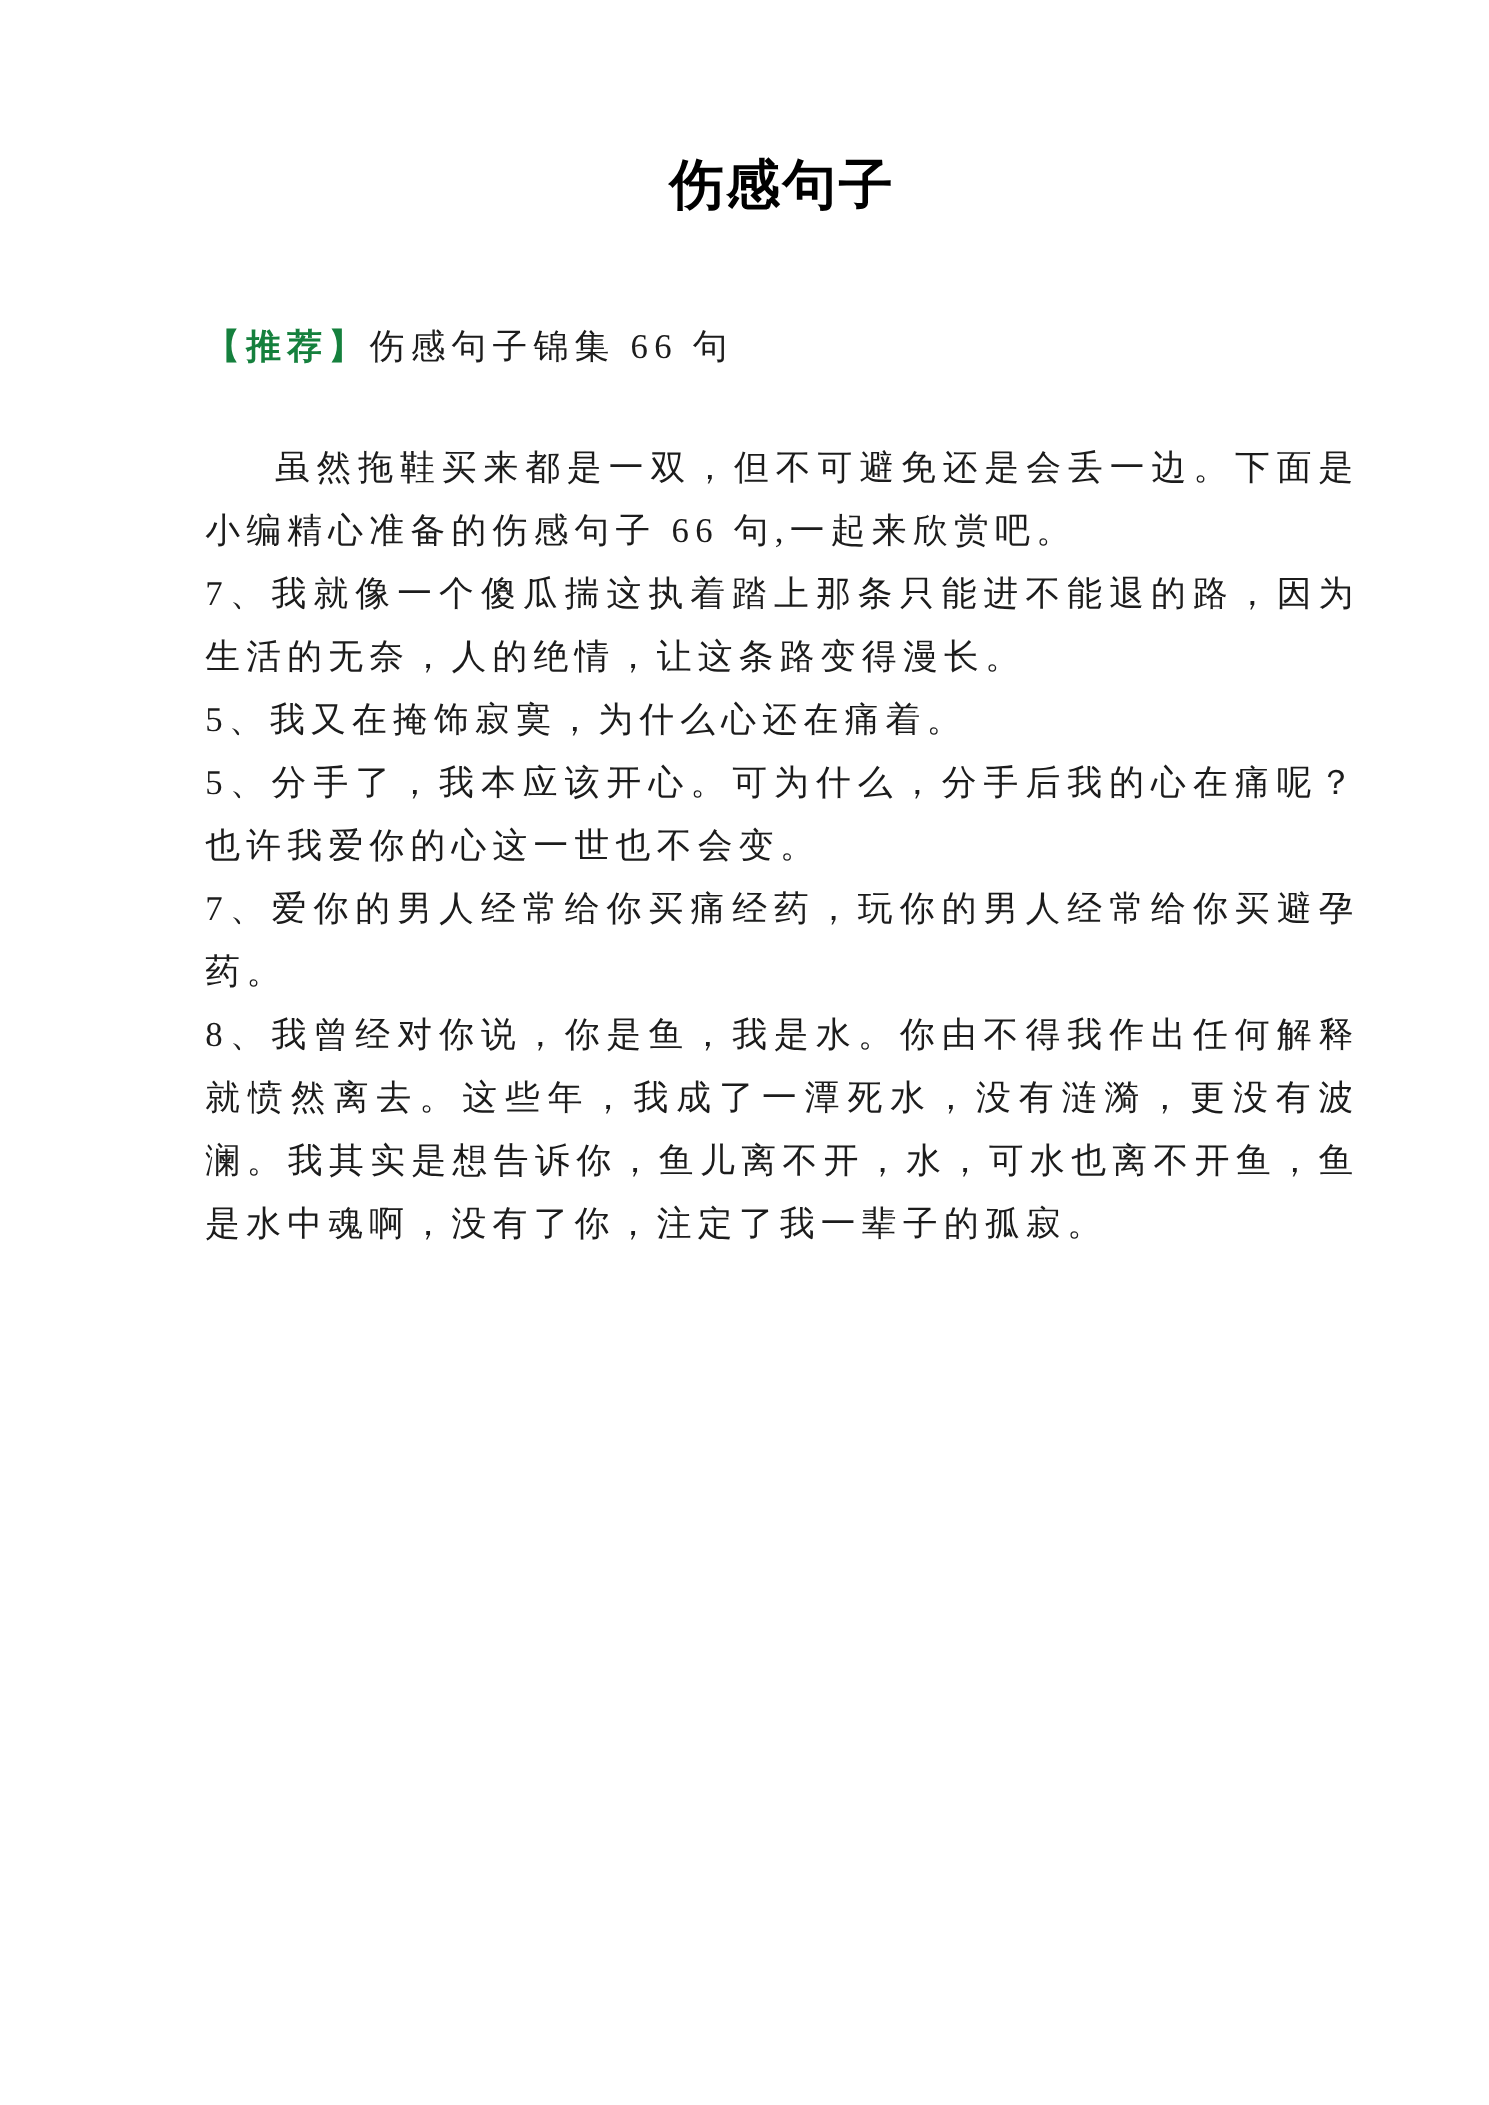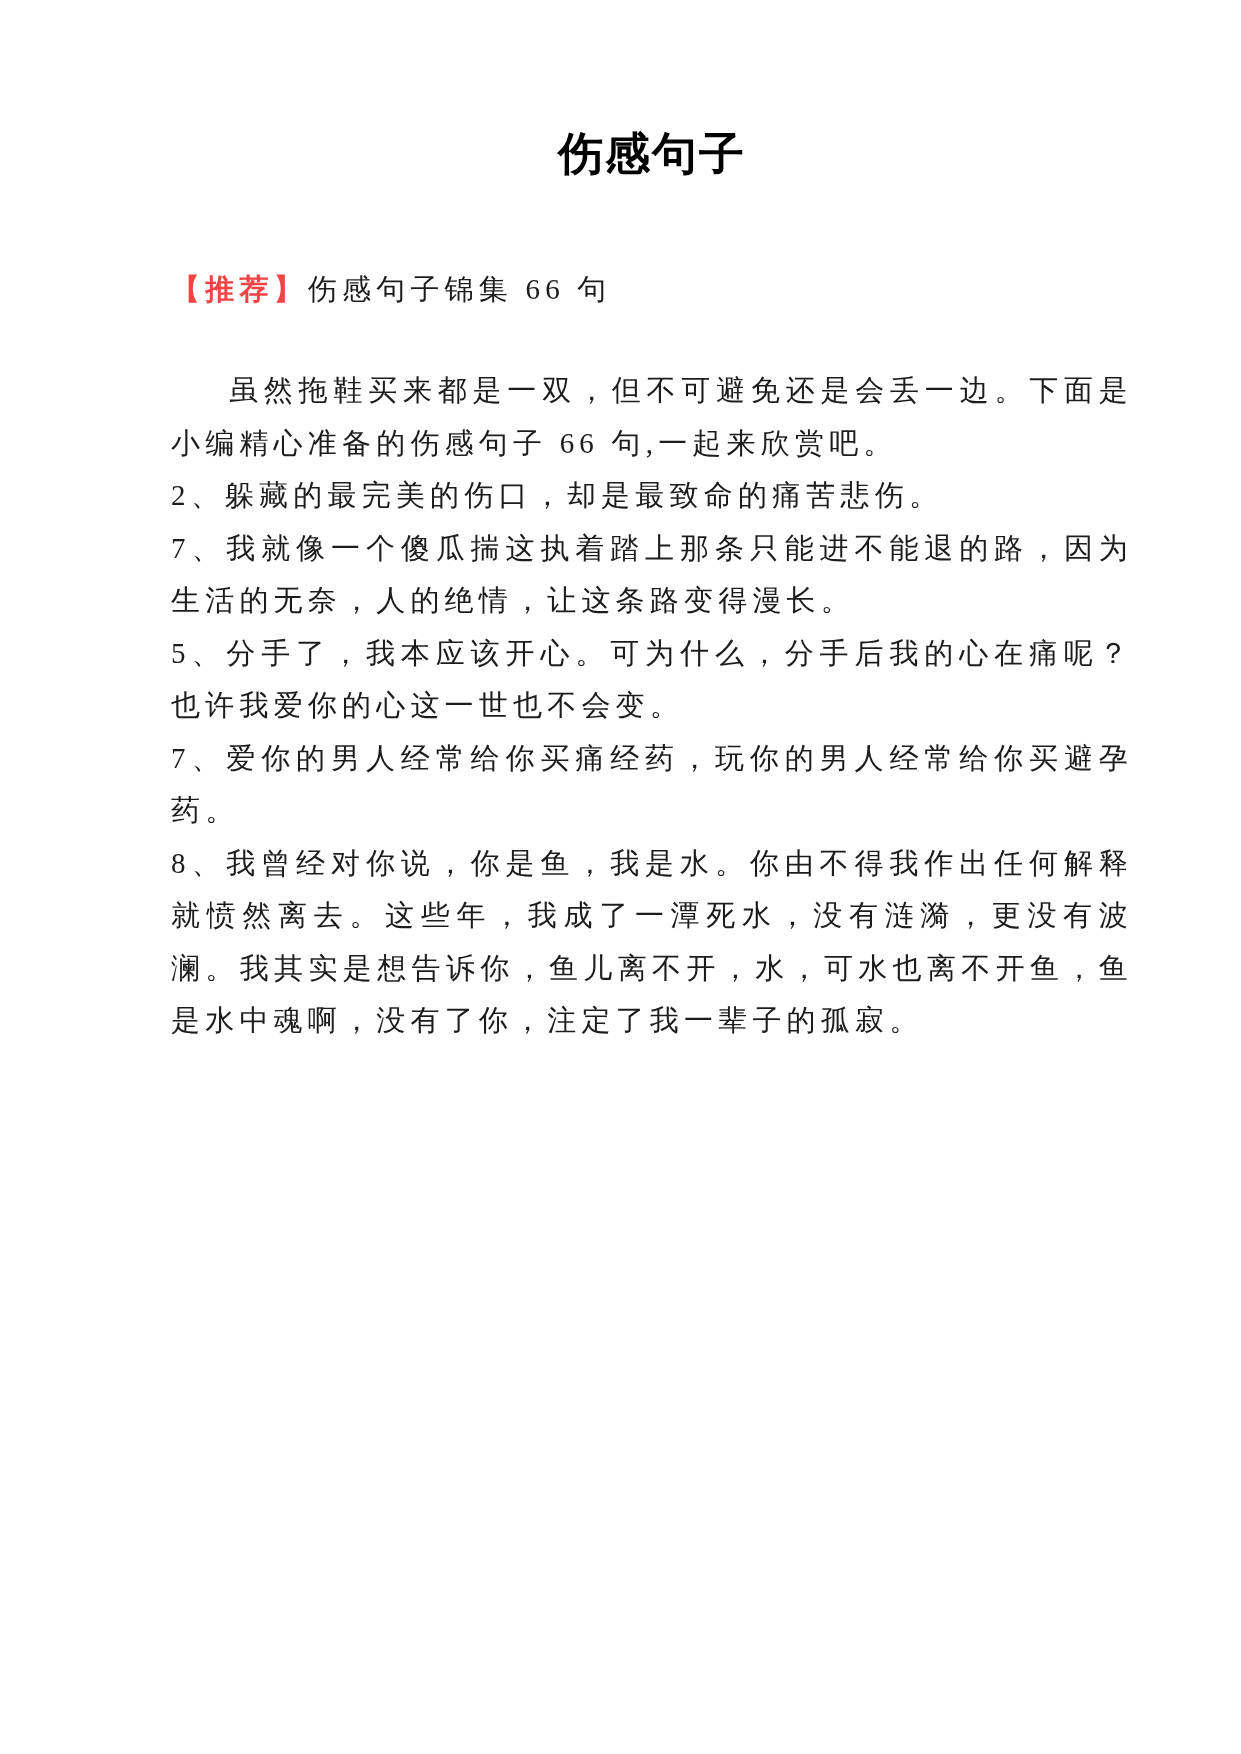--- a/index.html
+++ b/index.html
@@ -30,21 +30,21 @@
   }
   .doc-subtitle {
     margin: 80px 0 0 0;
     font-size: 29px;
     line-height: 53px;
     letter-spacing: 5.2px;
     font-weight: 400;
   }
   .doc-subtitle .tag {
     font-weight: 700;
-    color: #ef4444;
+    color: #15803d;
   }
   .body-text p {
     margin: 0;
     font-size: 29px;
     line-height: 52.5px;
     letter-spacing: 5.2px;
     text-align: justify;
     text-align-last: left;
     font-weight: 400;
     font-family: Liberation Serif, serif;
@@ -61,25 +61,25 @@
 
   <h1 class="doc-title">伤感句子</h1>
 
   <p class="doc-subtitle"><span class="tag">【推荐】</span><span>伤感句子锦集 66 句</span></p>
 
   <div class="body-text">
 
     <p class="intro">虽然拖鞋买来都是一双，但不可避免还是会丢一边。下面是小编精心准备的伤感句子 66 句,一起来欣赏吧。</p>
 
 
-    <p>2、躲藏的最完美的伤口，却是最致命的痛苦悲伤。</p>
 
 
     <p>7、我就像一个傻瓜揣这执着踏上那条只能进不能退的路，因为生活的无奈，人的绝情，让这条路变得漫长。</p>
 
+    <p>5、我又在掩饰寂寞，为什么心还在痛着。</p>
 
     <p>5、分手了，我本应该开心。可为什么，分手后我的心在痛呢？也许我爱你的心这一世也不会变。</p>
 
     <p>7、爱你的男人经常给你买痛经药，玩你的男人经常给你买避孕药。</p>
 
     <p>8、我曾经对你说，你是鱼，我是水。你由不得我作出任何解释就愤然离去。这些年，我成了一潭死水，没有涟漪，更没有波澜。我其实是想告诉你，鱼儿离不开，水，可水也离不开鱼，鱼是水中魂啊，没有了你，注定了我一辈子的孤寂。</p>
 
   </div>
 
 </div>

